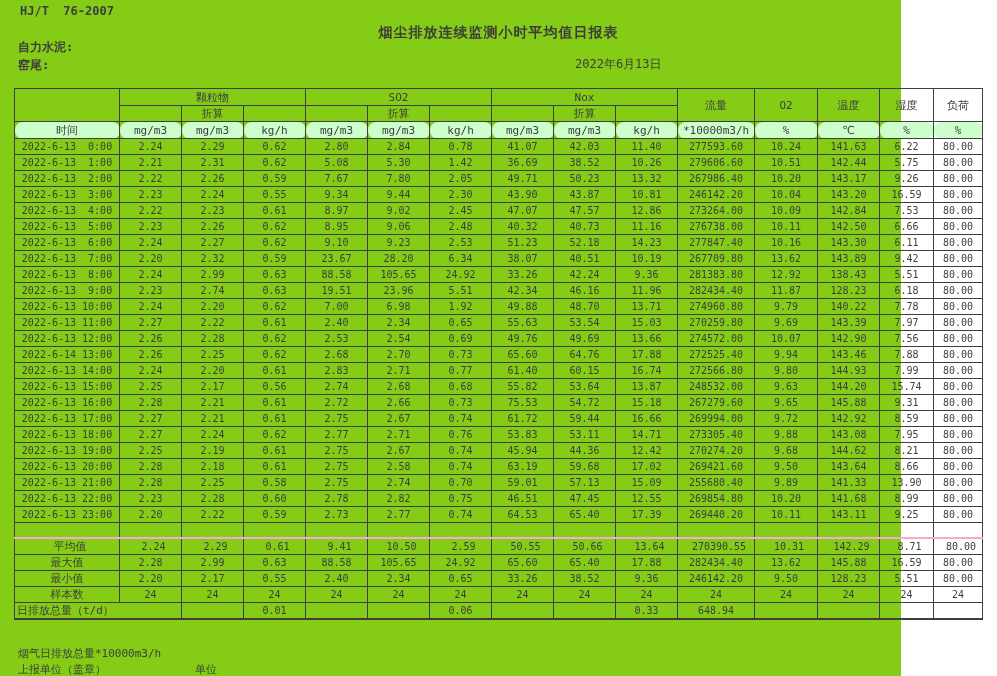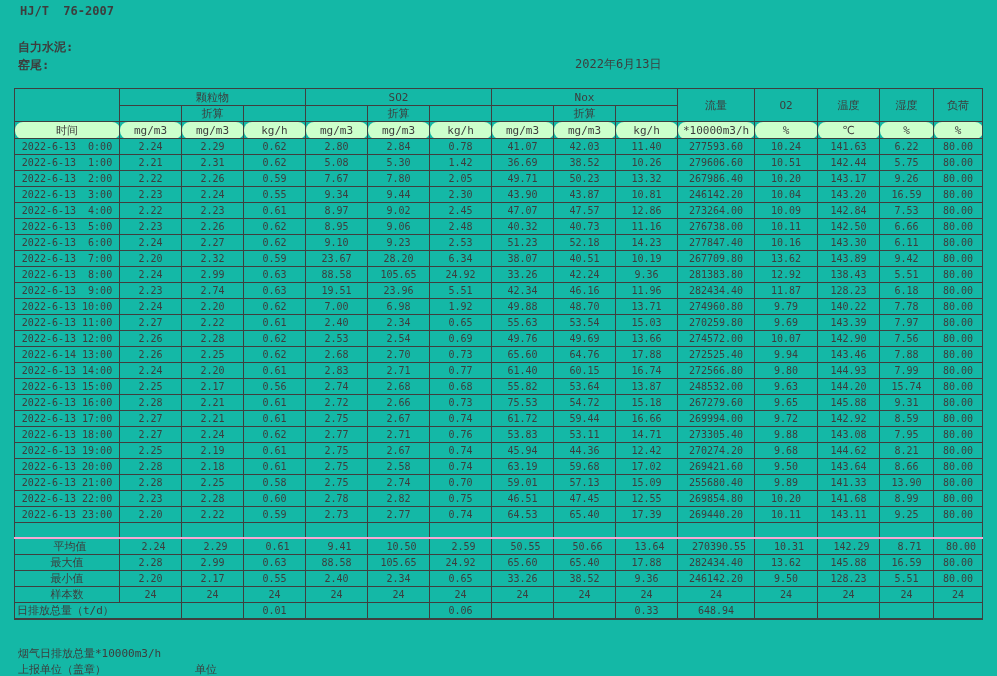--- a/index.html
+++ b/index.html
@@ -1,18 +1,18 @@
 <!DOCTYPE html>
 <html><head>
 <meta charset="utf-8">
 <style>
   * { margin:0; padding:0; box-sizing:border-box; }
   html,body { width:997px; height:676px; background:#ffffff; overflow:hidden;
     font-family:"DejaVu Sans Mono","DejaVu Sans",monospace; color:#3d3d3d; }
-  .doc { position:absolute; top:0; left:0; width:997px; height:676px; background:#14b8a6; }
+  .doc { position:absolute; top:0; left:0; width:901px; height:676px; background:#84cc16; }
 
   .std-no { position:absolute; left:20px; top:4px; font-size:12px; font-weight:bold; white-space:pre; }
   .title  { position:absolute; left:0; top:24px; width:997px; text-align:center;
             font-size:14px; font-weight:bold; letter-spacing:1px; }
   .company{ position:absolute; left:18px; top:39px; font-size:12px; font-weight:bold; }
   .station{ position:absolute; left:18px; top:57px; font-size:12px; font-weight:bold; }
   .date   { position:absolute; left:575px; top:56px; font-size:12px; }
 
   table.report { position:absolute; left:14px; top:88px; width:969px;
     border-collapse:collapse; table-layout:fixed; }
@@ -34,20 +34,21 @@
   .foot1 { position:absolute; left:18px; top:646px; font-size:11px; }
   .foot2 { position:absolute; left:18px; top:662px; font-size:11px; }
   .foot3 { position:absolute; left:195px; top:662px; font-size:11px; }
 </style>
 </head>
 <body>
 
 <div class="doc">
 
   <div class="std-no">HJ/T  76-2007</div>
+  <div class="title">烟尘排放连续监测小时平均值日报表</div>
   <div class="company">自力水泥:</div>
   <div class="station">窑尾:</div>
   <div class="date">2022年6月13日</div>
 
   <table class="report">
     <colgroup>
       <col style="width:105px">
       <col style="width:62px">
         <col style="width:62px">
         <col style="width:62px">

